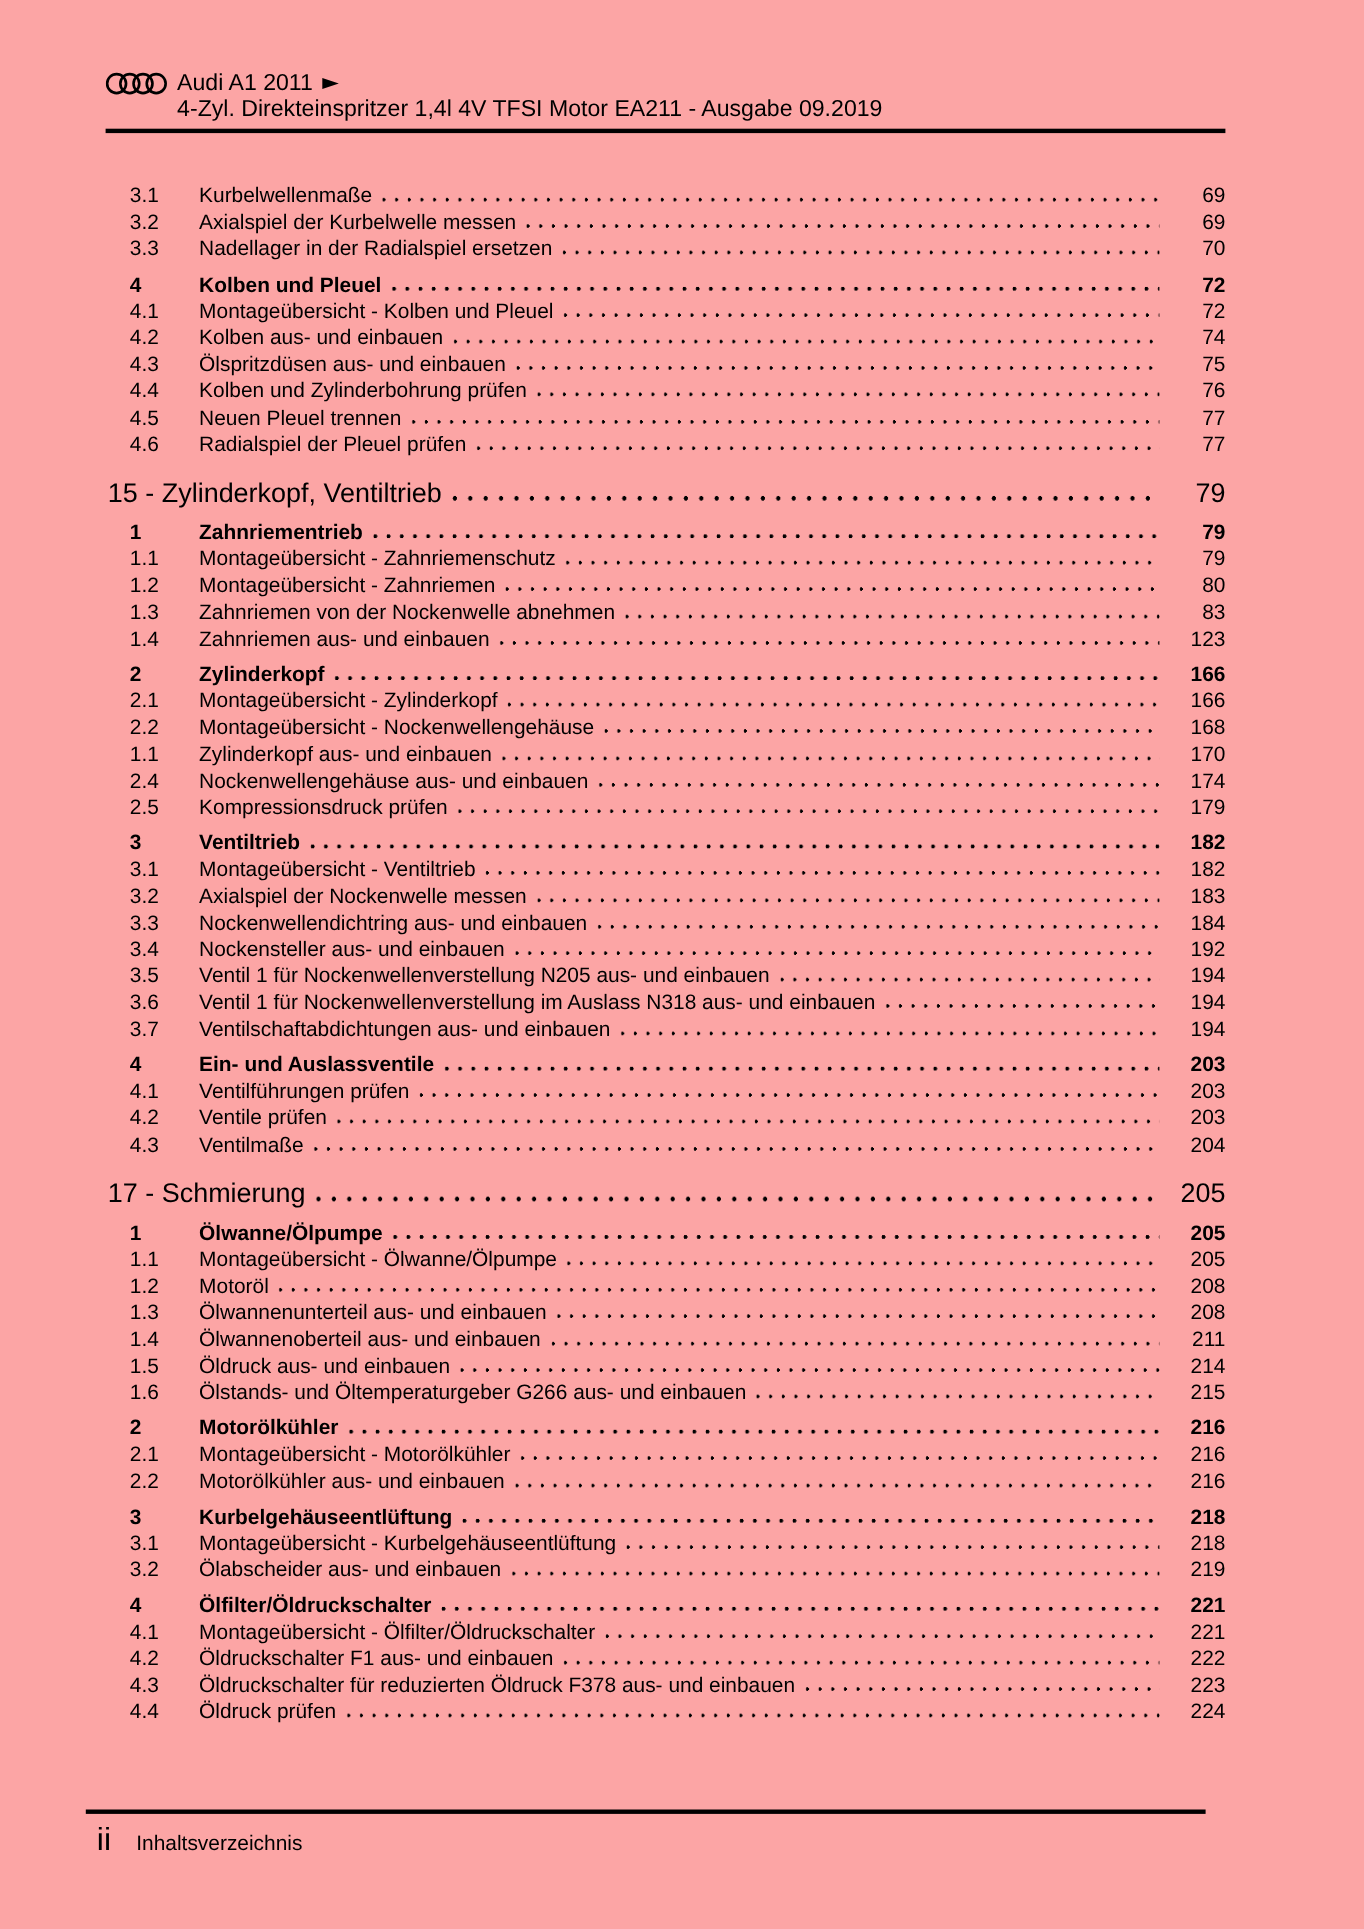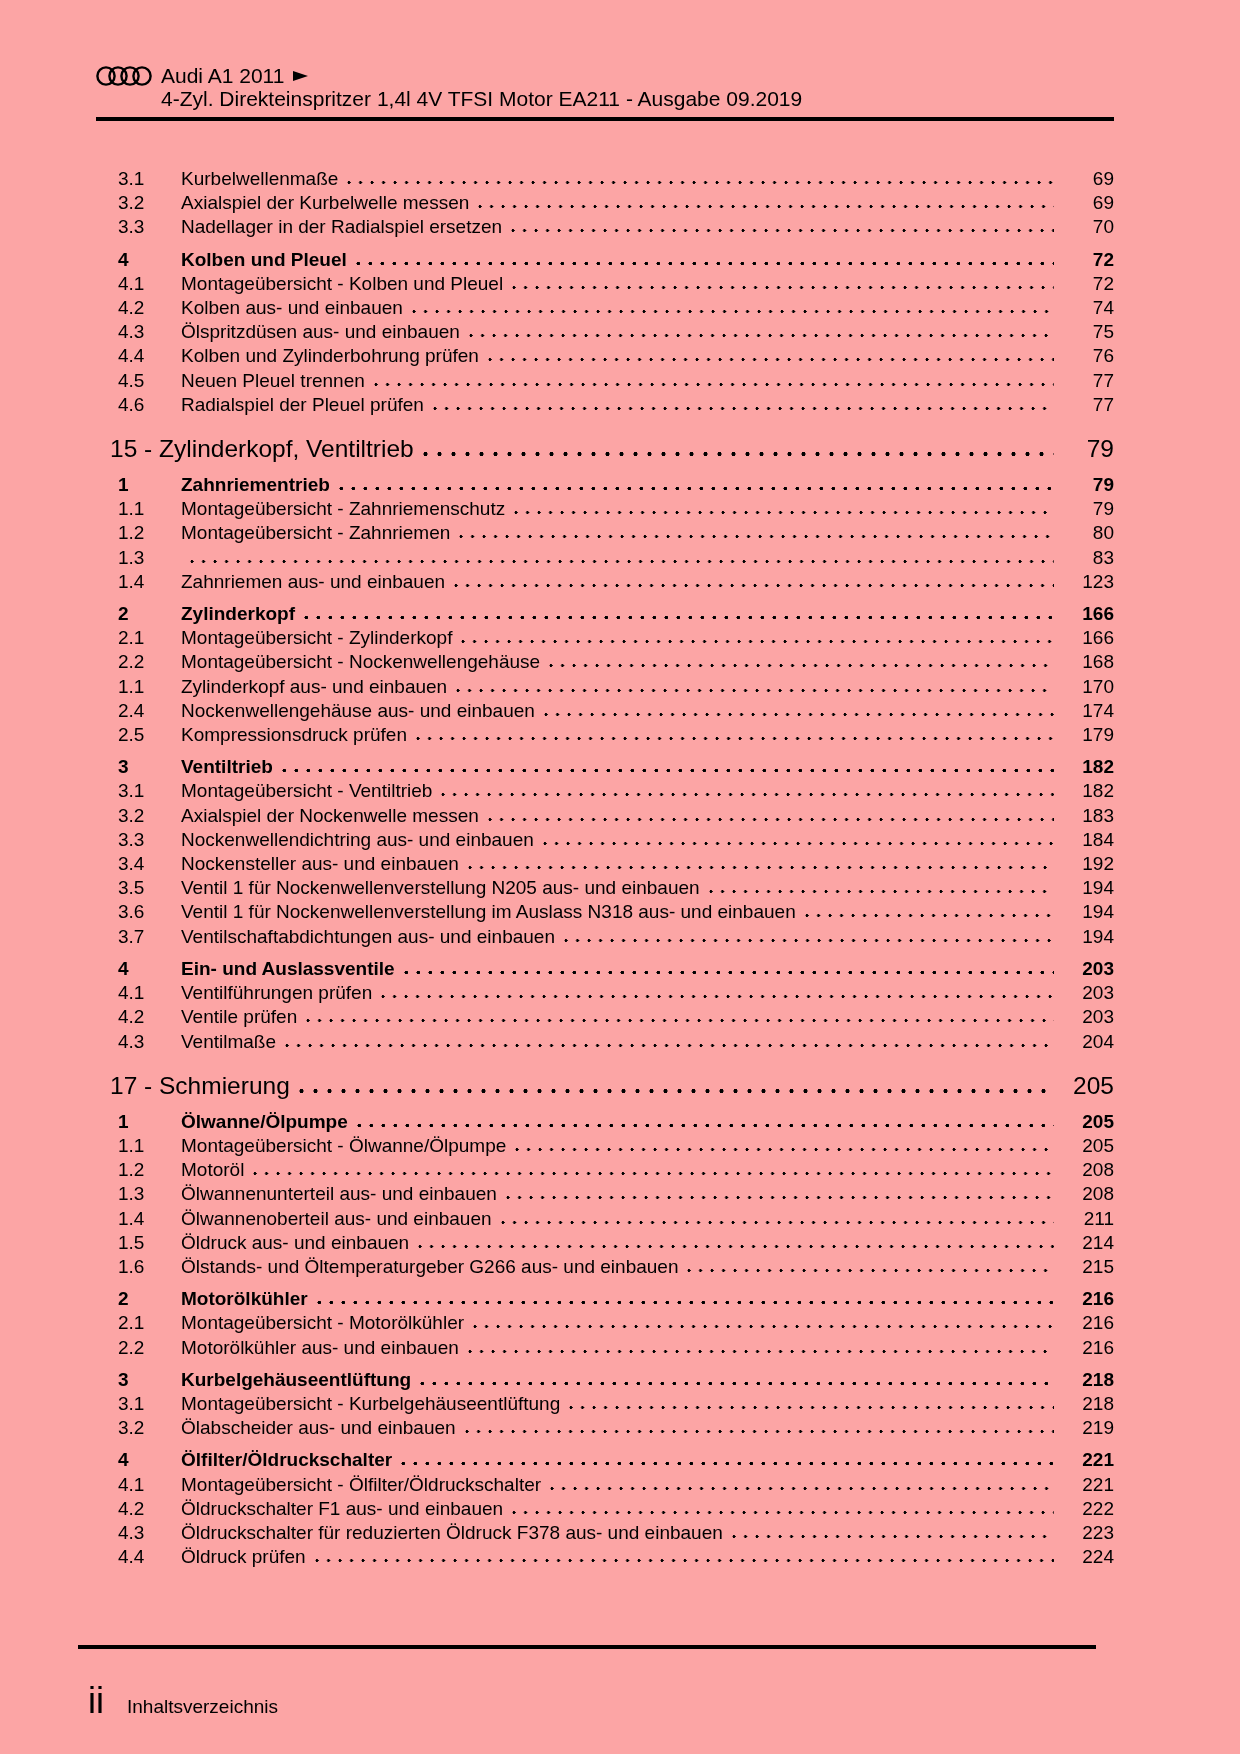--- a/index.html
+++ b/index.html
@@ -30,21 +30,21 @@
   .header-rule { border-top:4px solid #000; margin-top:7px; }
 
   
   .toc { padding-top:46px; }
   .row { display:flex; align-items:baseline; white-space:nowrap; }
   .row.sub, .row.group { font-size:19px; line-height:24.2px; }
   .row.group { font-weight:bold; margin-top:8px; }
   .row.chapter { font-size:24.5px; line-height:32px; margin-top:16px; margin-bottom:7px; }
   .num { flex:none; margin-left:22px; width:63px; }
   .title { flex:none; }
-  .chapter .title { margin-left:14px; }
+  .chapter .title { margin-left:2px; }
   .dots {
     flex:1 1 auto; min-width:24px; height:5px;
     margin:0 10px 0 9px;
     background-image:radial-gradient(circle at 2px 2.5px, #000 1.35px, transparent 1.65px);
     background-size:11.5px 5px;
     background-repeat:repeat-x;
     background-position:left bottom;
   }
   .group .dots {
     background-image:radial-gradient(circle at 2.2px 2.5px, #000 1.6px, transparent 1.9px);
@@ -54,21 +54,21 @@
     height:6px;
     background-image:radial-gradient(circle at 2.5px 3px, #000 1.9px, transparent 2.2px);
     background-size:14px 6px;
   }
   .page { flex:none; min-width:50px; text-align:right; }
 
   
   .footer { position:absolute; top:1645px; left:78px; width:1018px; }
   .footer-rule { border-top:4px solid #000; }
   .footer-text { display:flex; align-items:baseline; margin-top:9px; }
-  .footer-page { font-size:36px; line-height:30px; margin-left:10px;margin-top:28px; }
+  .footer-page { font-size:29px; line-height:30px; margin-left:10px; }
   .footer-label { font-size:19px; margin-left:23px; }
 </style>
 </head>
 <body>
 
 <div class="sheet">
   <div class="content">
 
     <div class="header">
       <div class="header-top">
@@ -180,20 +180,21 @@
 
   <div class="row sub">
     <span class="num">1.2</span>
     <span class="title">Montageübersicht - Zahnriemen</span>
     <span class="dots"></span>
     <span class="page">80</span>
   </div>
 
   <div class="row sub">
     <span class="num">1.3</span>
+    <span class="title">Zahnriemen von der Nockenwelle abnehmen</span>
     <span class="dots"></span>
     <span class="page">83</span>
   </div>
 
   <div class="row sub">
     <span class="num">1.4</span>
     <span class="title">Zahnriemen aus- und einbauen</span>
     <span class="dots"></span>
     <span class="page">123</span>
   </div>

